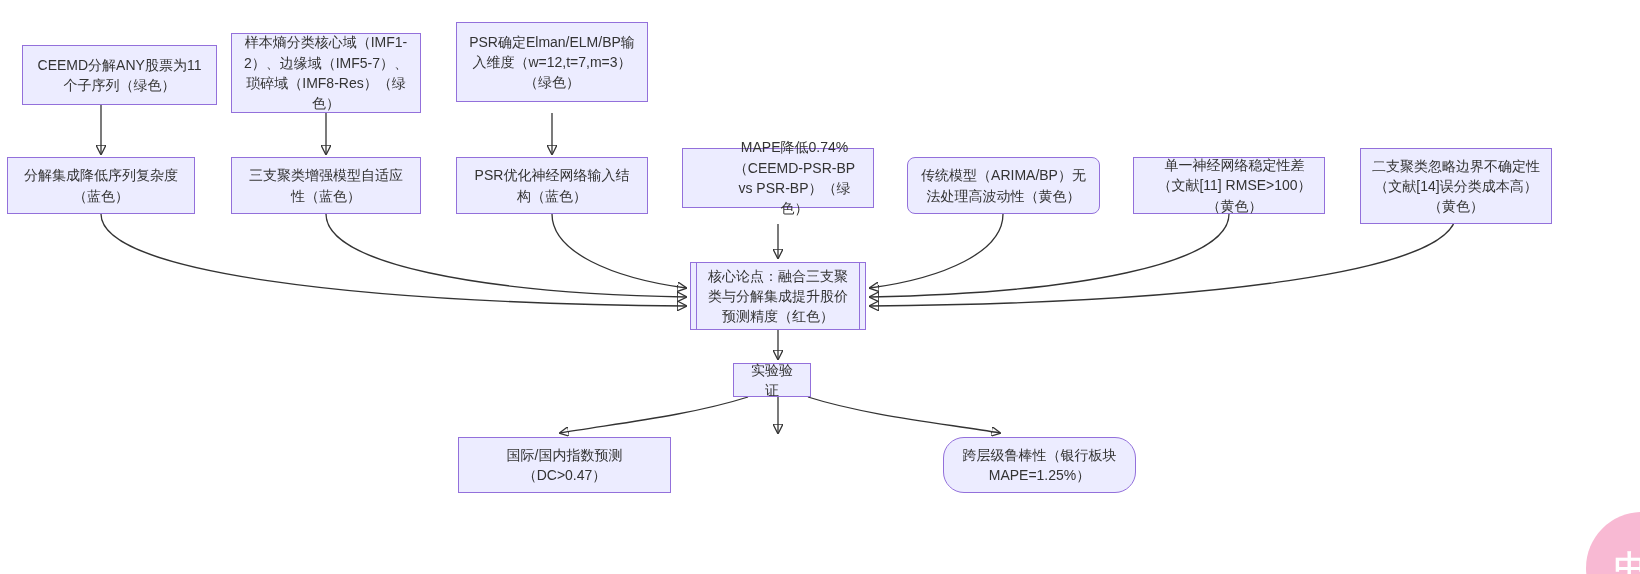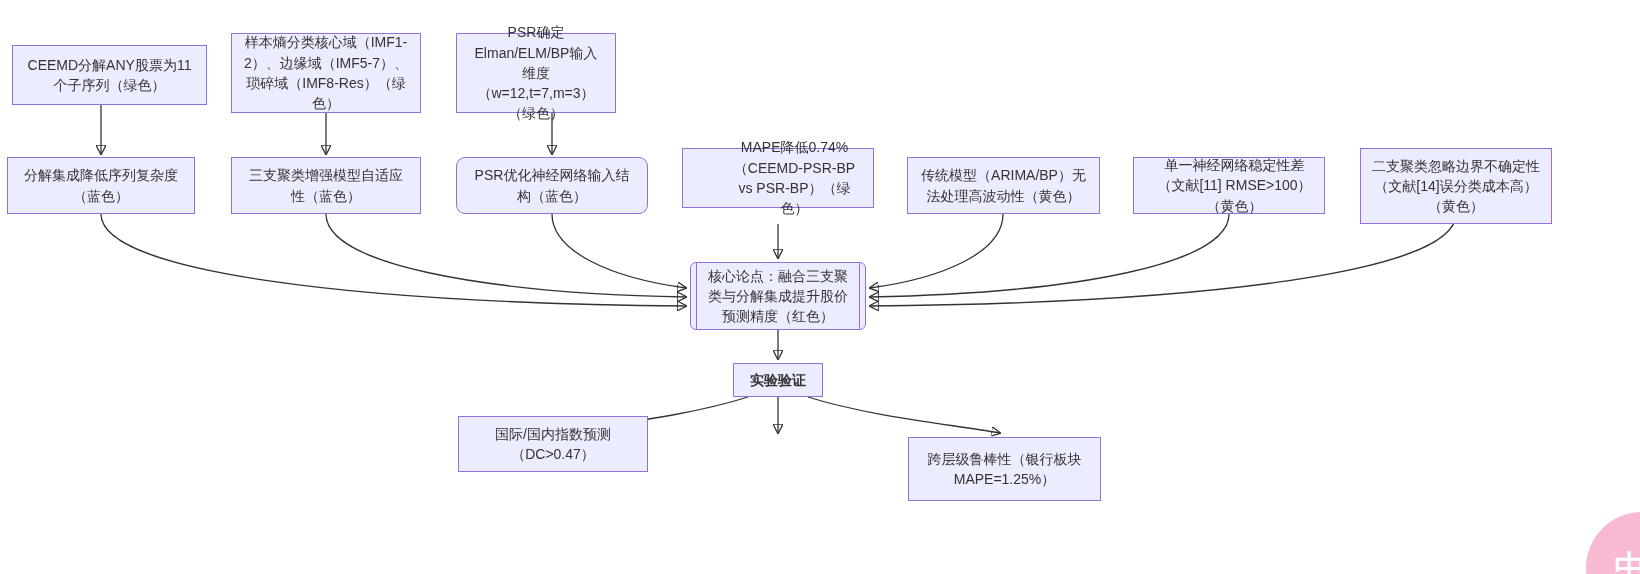--- a/index.html
+++ b/index.html
@@ -72,38 +72,38 @@
     <path d="M1229,214 C1229,264 1076,293 870,297" marker-end="url(#arrow)"></path>
     <path d="M1456,214 C1456,272 1206,303 870,306" marker-end="url(#arrow)"></path>
 
     <path d="M778,330 L778,359" marker-end="url(#arrow)"></path>
 
     <path d="M748,397 C688,416 612,424 560,433" marker-end="url(#arrow)"></path>
     <path d="M778,397 L778,433" marker-end="url(#arrow)"></path>
     <path d="M808,397 C868,416 948,424 1000,433" marker-end="url(#arrow)"></path>
   </svg>
 
-  <div class="node" style="left:12px;top:45px;width:195px;height:60px;">CEEMD分解ANY股票为11个子序列（绿色）</div>
+  <div class="node" style="left:22px;top:45px;width:195px;height:60px;">CEEMD分解ANY股票为11个子序列（绿色）</div>
   <div class="node" style="left:231px;top:33px;width:190px;height:80px;">样本熵分类核心域（IMF1-2）、边缘域（IMF5-7）、琐碎域（IMF8-Res）（绿色）</div>
-  <div class="node" style="left:456px;top:33px;width:160px;height:80px;">PSR确定Elman/ELM/BP输入维度（w=12,t=7,m=3）（绿色）</div>
+  <div class="node" style="left:456px;top:22px;width:192px;height:80px;">PSR确定Elman/ELM/BP输入维度（w=12,t=7,m=3）（绿色）</div>
 
   <div class="node" style="left:231px;top:157px;width:190px;height:57px;">三支聚类增强模型自适应性（蓝色）</div>
   <div class="node" style="left:7px;top:157px;width:188px;height:57px;">分解集成降低序列复杂度（蓝色）</div>
-  <div class="node" style="left:456px;top:157px;width:192px;height:57px;border-radius:9px;">PSR优化神经网络输入结构（蓝色）</div>
+  <div class="node" style="left:456px;top:157px;width:192px;height:57px;">PSR优化神经网络输入结构（蓝色）</div>
   <div class="node" style="left:682px;top:148px;width:192px;height:60px;padding-left:44px;">MAPE降低0.74%（CEEMD-PSR-BP vs PSR-BP）（绿色）</div>
-  <div class="node" style="left:907px;top:157px;width:193px;height:57px;">传统模型（ARIMA/BP）无法处理高波动性（黄色）</div>
+  <div class="node" style="left:907px;top:157px;width:193px;height:57px;border-radius:8px;">传统模型（ARIMA/BP）无法处理高波动性（黄色）</div>
   <div class="node" style="left:1133px;top:157px;width:192px;height:57px;padding-left:22px;">单一神经网络稳定性差（文献[11] RMSE&gt;100）（黄色）</div>
   <div class="node" style="left:1360px;top:148px;width:192px;height:76px;">二支聚类忽略边界不确定性（文献[14]误分类成本高）（黄色）</div>
 
-  <div class="node subroutine" style="left:690px;top:262px;width:176px;height:68px;border-radius:6px;">
+  <div class="node subroutine" style="left:690px;top:262px;width:176px;height:68px;">
     <span class="vbar l"></span>
     <span>核心论点：融合三支聚类与分解集成提升股价预测精度（红色）</span>
     <span class="vbar r"></span>
   </div>
 
-  <div class="node" style="left:733px;top:363px;width:90px;height:34px;font-weight:bold;">实验验证</div>
+  <div class="node" style="left:733px;top:363px;width:78px;height:34px;">实验验证</div>
 
-  <div class="node" style="left:458px;top:416px;width:190px;height:56px;">国际/国内指数预测（DC&gt;0.47）</div>
-  <div class="node" style="left:908px;top:437px;width:193px;height:64px;">跨层级鲁棒性（银行板块 MAPE=1.25%）</div>
+  <div class="node" style="left:458px;top:437px;width:213px;height:56px;">国际/国内指数预测（DC&gt;0.47）</div>
+  <div class="node" style="left:943px;top:437px;width:193px;height:56px;border-radius:21px;">跨层级鲁棒性（银行板块 MAPE=1.25%）</div>
 
   <button class="float-btn">中A</button>
 
 </div>
 
 </body></html>

